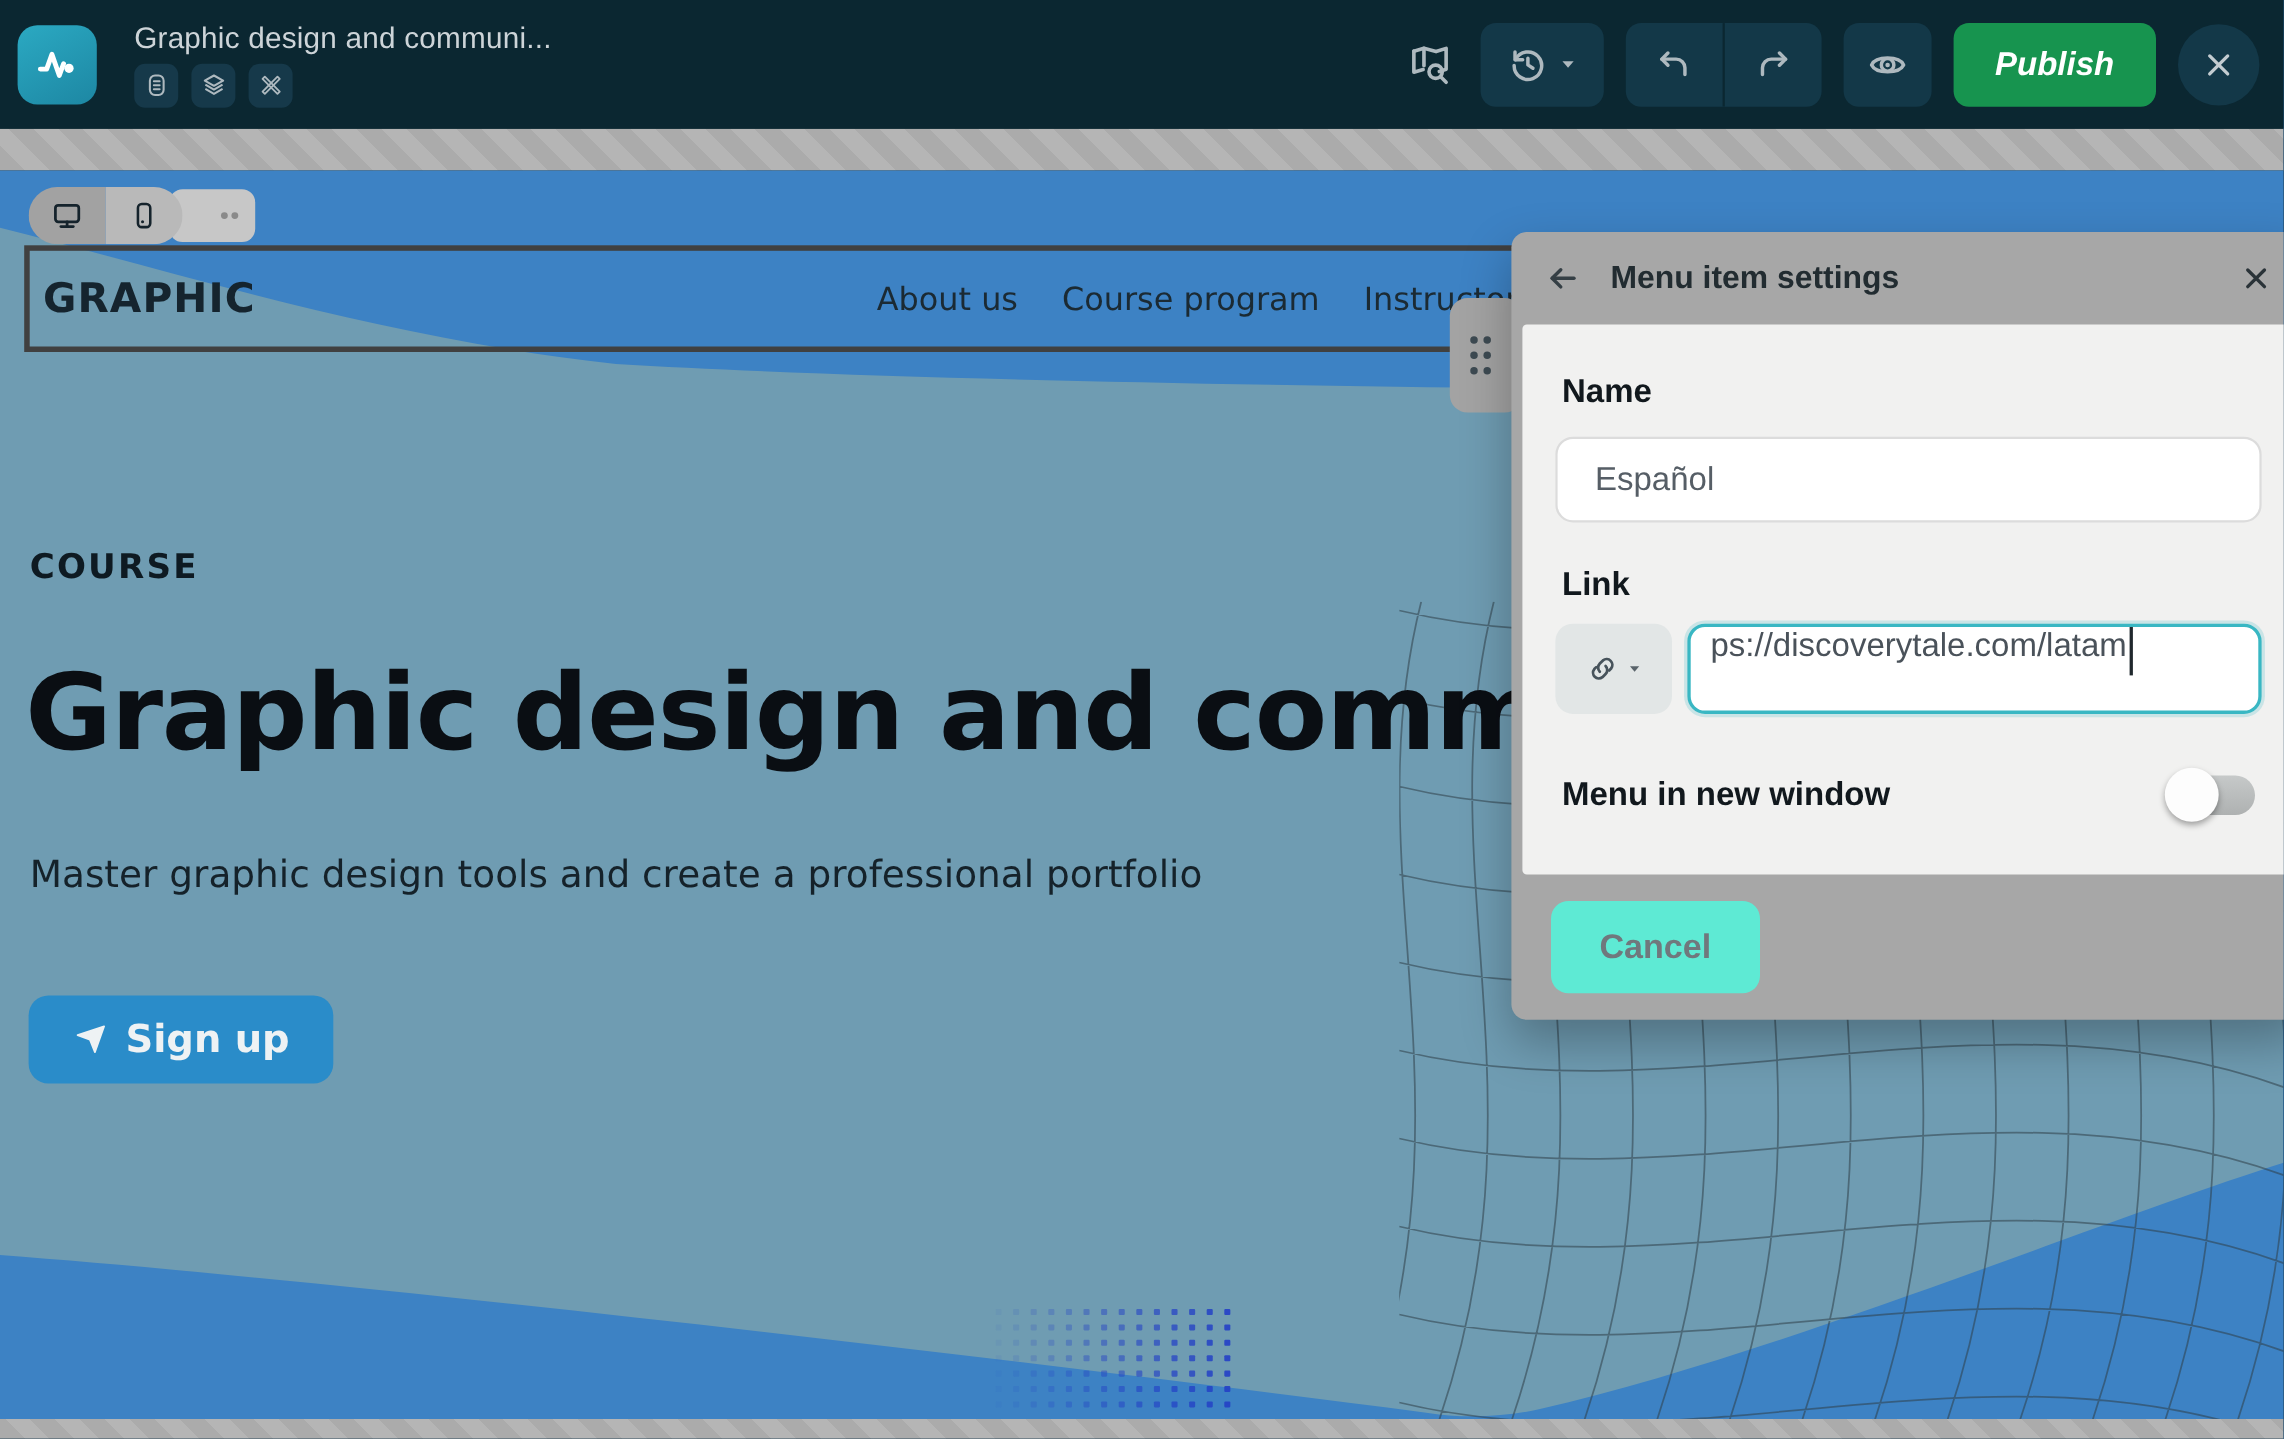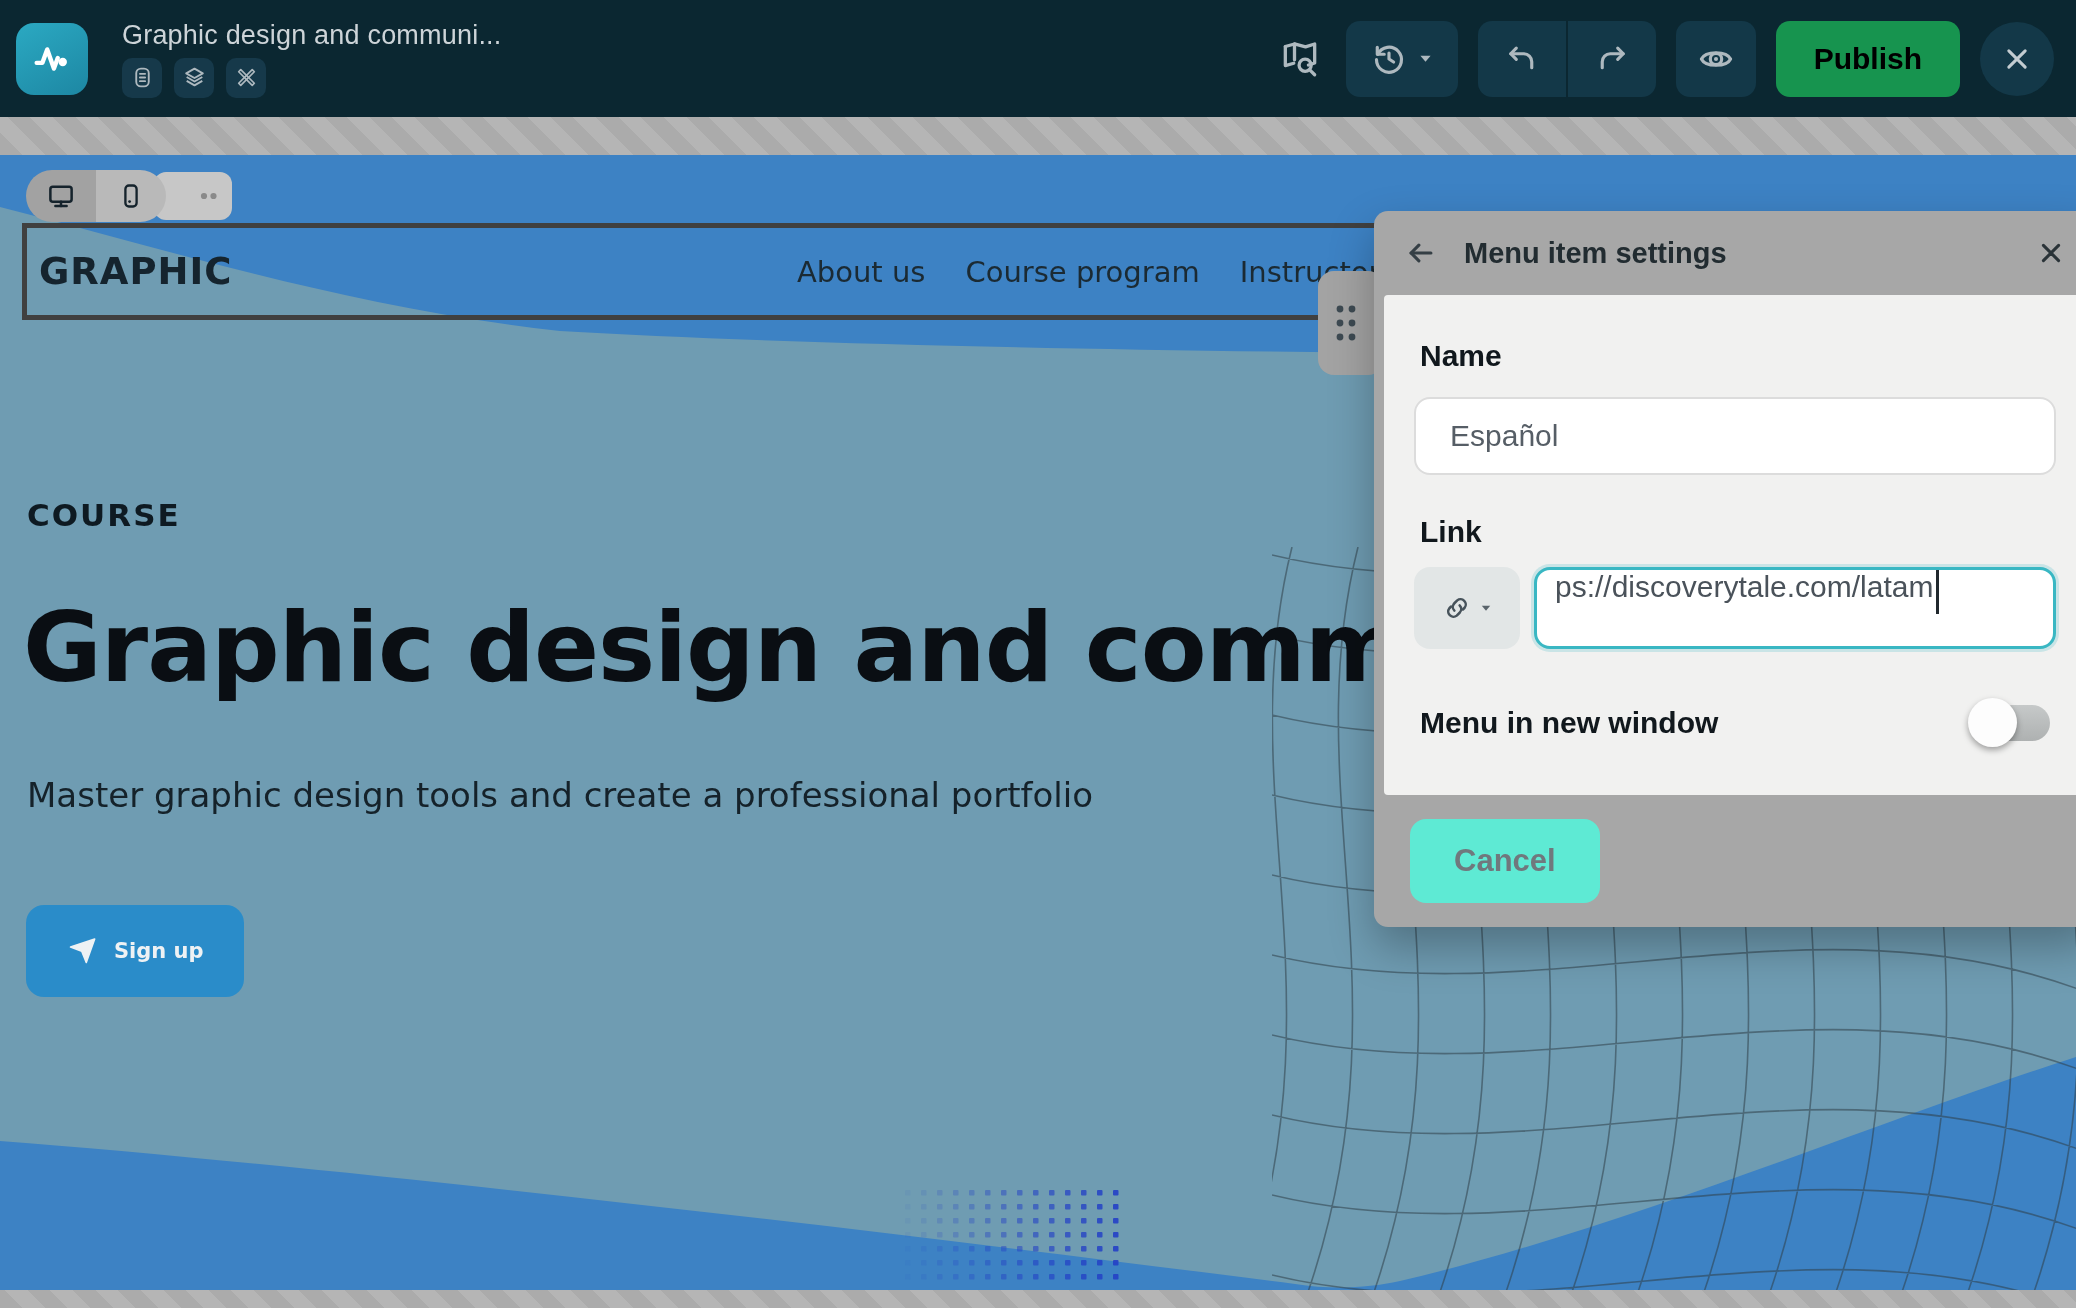--- a/index.html
+++ b/index.html
@@ -16,21 +16,21 @@
   .mini-btn { width:40px; height:40px; border-radius:10px; background:#16394a; display:flex; align-items:center; justify-content:center; color:#aeb9bf; }
   .tb-spacer { flex:1; }
   .tb-right { display:flex; align-items:center; gap:20px; }
   .map-btn { color:#aeb9bf; display:flex; align-items:center; justify-content:center; width:52px; height:76px; }
   .tool-btn { height:76px; border-radius:14px; background:#133848; color:#aeb9bf; display:flex; align-items:center; justify-content:center; }
   .history-btn { width:112px; gap:9px; }
   .undo-redo { width:178px; padding:0; overflow:hidden; }
   .ur-half { flex:1; height:100%; display:flex; align-items:center; justify-content:center; color:#aeb9bf; }
   .ur-div { width:2px; height:100%; background:#0b2731; }
   .eye-btn { width:80px; }
-  .publish-btn { height:76px; border-radius:14px; background:#17944f; color:#000000; font-size:30px; font-weight:700; padding:0 38px; }
+  .publish-btn { height:76px; border-radius:14px; background:#17944f; color:#ffffff; font-size:30px; font-weight:700; padding:0 38px;font-style:italic; }
   .close-circle { width:74px; height:74px; border-radius:50%; background:#133848; color:#c3ccd1; display:flex; align-items:center; justify-content:center; }
 
   
   .stripe { background:repeating-linear-gradient(45deg,#ababab 0 16px,#b5b5b5 16px 32px); }
   .stripe.top { height:38px; }
   .stripe.bottom { height:18px; }
 
   
   .canvas { position:relative; height:1135px; background:#3d82c4; overflow:hidden; font-family:"DejaVu Sans", sans-serif; }
   .steel-shape, .mesh-svg, .dots-svg { position:absolute; pointer-events:none; }
@@ -46,21 +46,21 @@
   .seg.mobile { background:#b9b9b9; }
 
   .site-header { position:absolute; left:22px; right:6px; top:68px; height:97px; border:5px solid #404040; display:flex; align-items:center; padding:0 12px; }
   .site-logo { font-size:37px; font-weight:800; color:#15242e; letter-spacing:1px; }
   .site-nav { position:absolute; left:770px; top:50%; transform:translateY(-50%); display:flex; gap:40px; white-space:nowrap; }
   .nav-item { font-size:29px; color:#1b2a33; }
 
   .eyebrow { position:absolute; left:27px; top:342px; font-size:31px; font-weight:800; letter-spacing:2px; color:#0e1a22; }
   .hero-heading { position:absolute; left:23px; top:437px; font-size:96px; font-weight:800; color:#0a0e13; white-space:nowrap; letter-spacing:-1px; }
   .hero-sub { position:absolute; left:27px; top:620px; font-size:34px; color:#15222a; }
-  .cta-btn { position:absolute; left:26px; top:750px; height:92px; border-radius:18px; background:#2a8cc9; color:#eef2f4; font-size:21px; font-weight:800; display:inline-flex; align-items:center; gap:16px; padding:0 40px; font-family:"DejaVu Sans", sans-serif; }
+  .cta-btn { position:absolute; left:26px; top:750px; height:80px; border-radius:18px; background:#2a8cc9; color:#eef2f4; font-size:35px; font-weight:800; display:inline-flex; align-items:center; gap:16px; padding:0 40px; font-family:"DejaVu Sans", sans-serif; }
 
   
   .drag-tab { position:absolute; left:1318px; top:271px; width:66px; height:104px; background:#a3a3a3; border-radius:16px; z-index:4; display:flex; align-items:center; padding-left:15px; color:#3d4a52; cursor:grab; }
 
   
   .modal { position:absolute; left:1374px; top:199px; width:722px; border-radius:14px; background:#a7a7a7; box-shadow:0 20px 45px rgba(0,0,0,.28); z-index:5;margin-top:12px; }
   .modal-header { height:84px; display:flex; align-items:center; padding:0 32px 0 30px; gap:26px; }
   .back-btn { color:#353f45; display:flex; align-items:center; }
   .modal-title { font-size:29px; font-weight:600; color:#222c31; }
   .modal-close { margin-left:auto; color:#2a3338; display:flex; align-items:center; }

